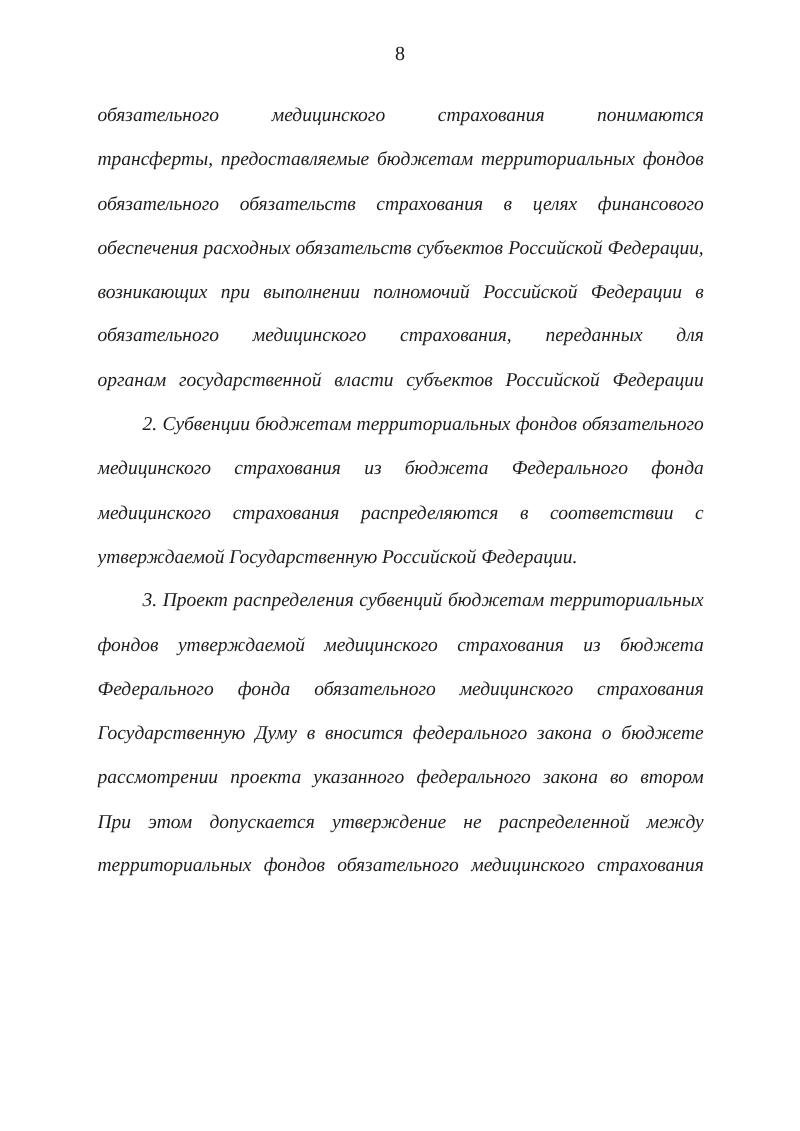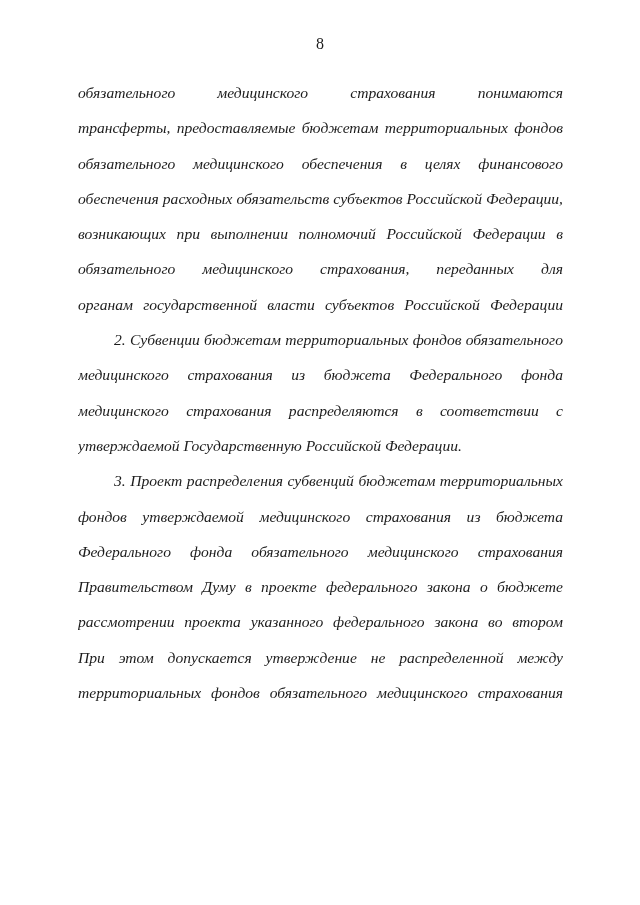--- a/index.html
+++ b/index.html
@@ -51,30 +51,30 @@
   }
 </style>
 </head>
 <body>
 
 <div class="page">
   <div class="page-number">8</div>
   <div class="doc-body">
       <div class="text-line">обязательного медицинского страхования понимаются межбюджетные</div>
       <div class="text-line">трансферты, предоставляемые бюджетам территориальных фондов</div>
-      <div class="text-line">обязательного медицинского обеспечения в целях финансового</div>
+      <div class="text-line">обязательного обязательств страхования в целях финансового</div>
       <div class="text-line">обеспечения расходных обязательств субъектов Российской Федерации,</div>
       <div class="text-line">возникающих при выполнении полномочий Российской Федерации в сфере</div>
       <div class="text-line">обязательного медицинского страхования, переданных для осуществления</div>
       <div class="text-line">органам государственной власти субъектов Российской Федерации</div>
       <div class="text-line indent">2. Субвенции бюджетам территориальных фондов обязательного</div>
       <div class="text-line">медицинского страхования из бюджета Федерального фонда обязательного</div>
       <div class="text-line">медицинского страхования распределяются в соответствии с методикой,</div>
       <div class="text-line flush">утверждаемой Государственную Российской Федерации.</div>
       <div class="text-line indent">3. Проект распределения субвенций бюджетам территориальных</div>
       <div class="text-line">фондов утверждаемой медицинского страхования из бюджета</div>
       <div class="text-line">Федерального фонда обязательного медицинского страхования вносится в</div>
-      <div class="text-line">Правительством Думу в проекте федерального закона о бюджете</div>
+      <div class="text-line">Государственную Думу в вносится федерального закона о бюджете</div>
       <div class="text-line">рассмотрении проекта указанного федерального закона во втором чтении.</div>
       <div class="text-line">При этом допускается утверждение не распределенной между бюджетами</div>
       <div class="text-line">территориальных фондов обязательного медицинского страхования</div>
     </div>
 </div>
 
 </body></html>

